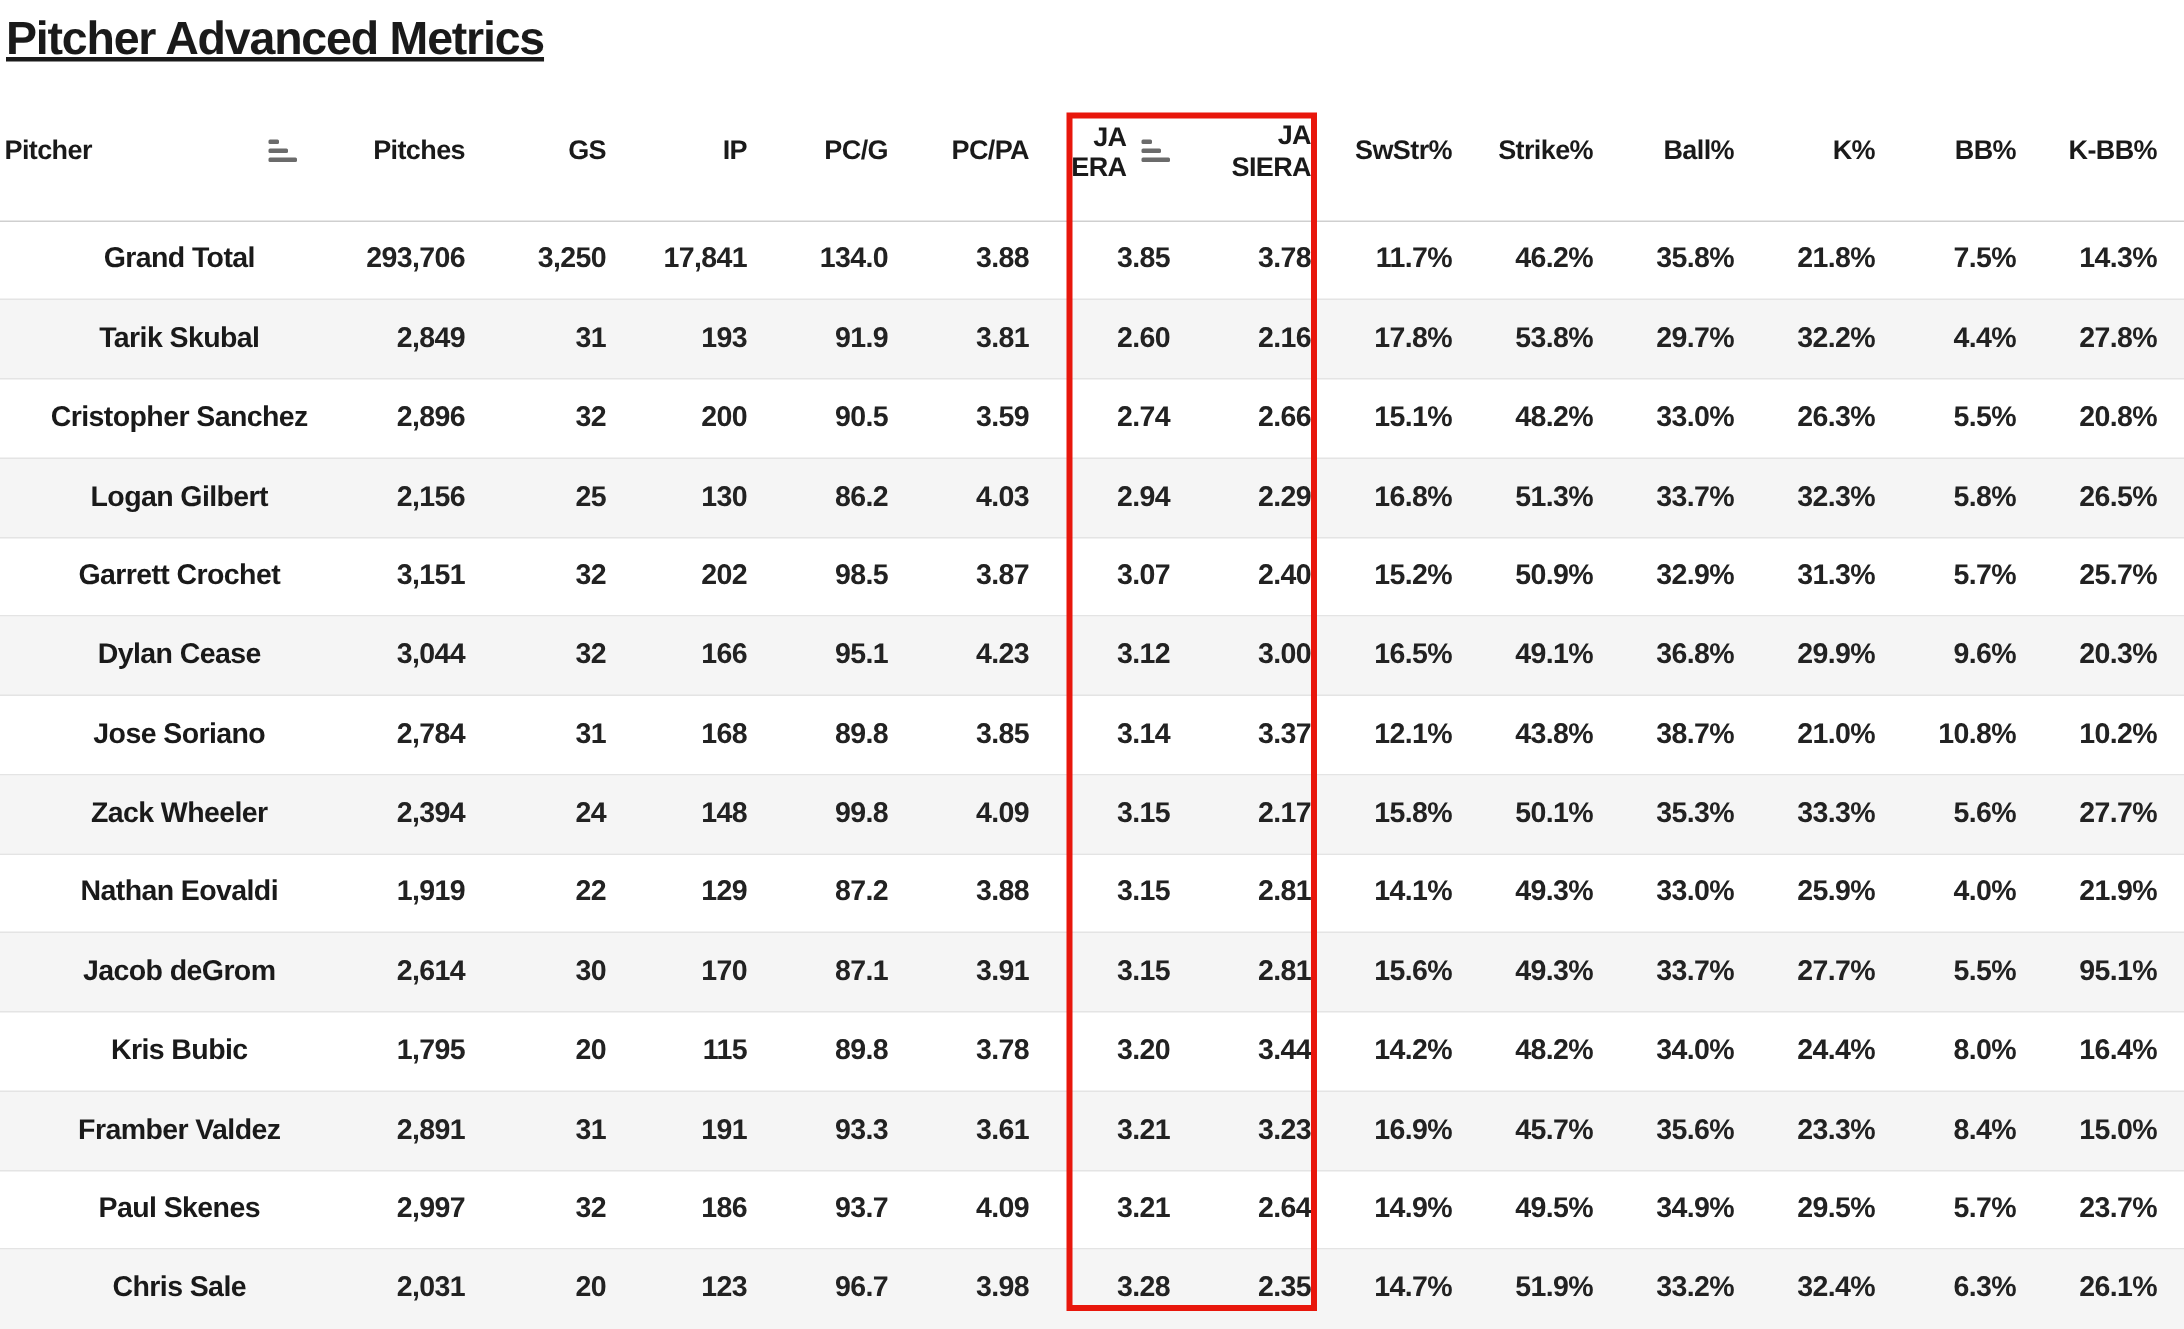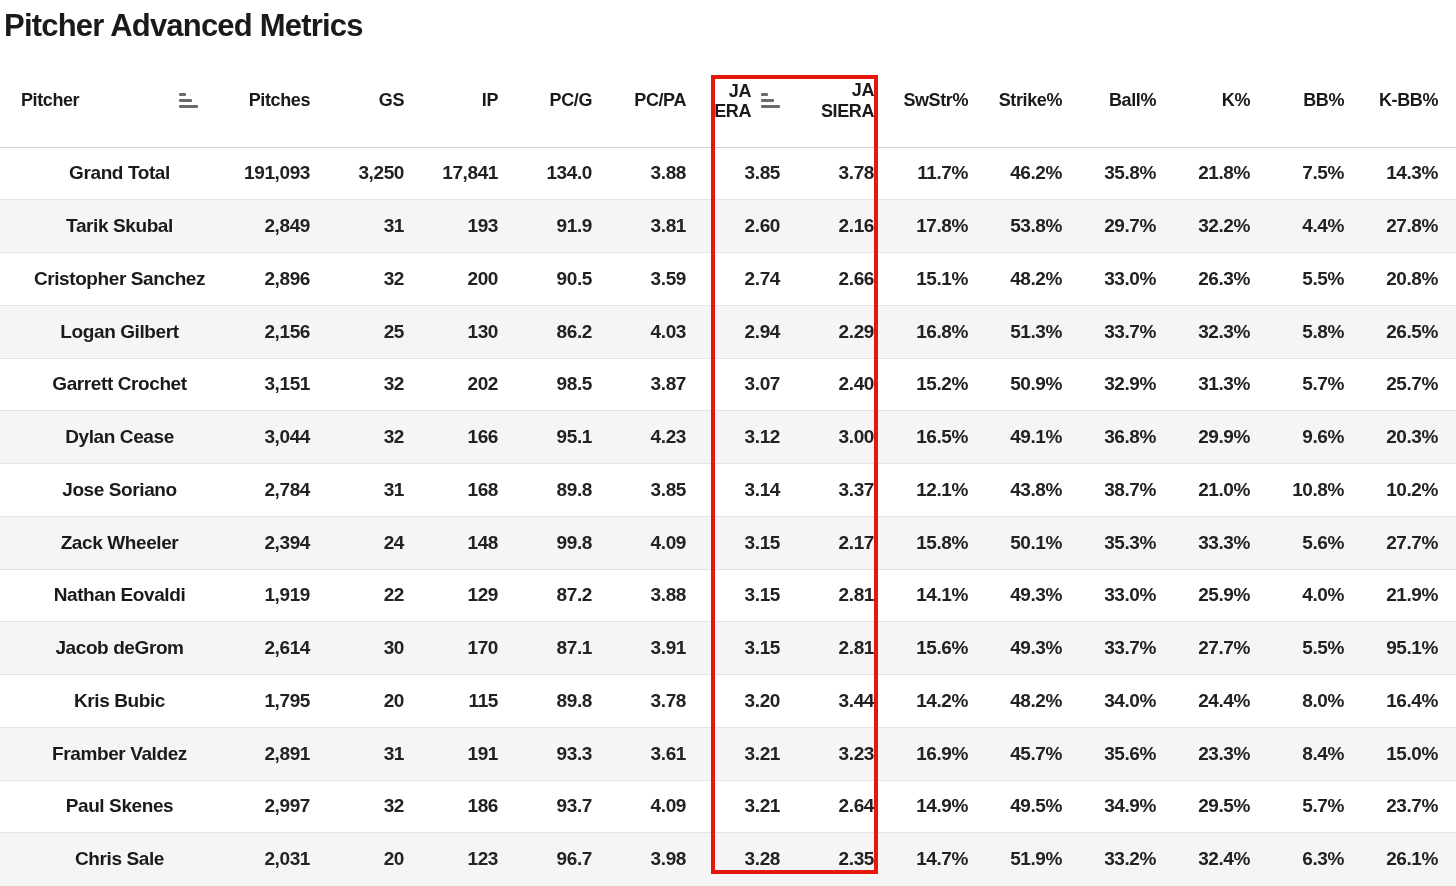--- a/index.html
+++ b/index.html
@@ -13,20 +13,21 @@
     font-family: "Liberation Sans", sans-serif;
     color: #1d1d1d;
   }
   .page-title {
     margin: 0;
     padding: 8px 0 0 4px;
     font-size: 31px;
     font-weight: 700;
     letter-spacing: -0.8px;
     color: #1a1a1a;
+    text-decoration: underline;
   }
   table.metrics {
     position: absolute;
     left: 0;
     top: 55px;
     width: 1456px;
     border-collapse: collapse;
     table-layout: fixed;
   }
   col.c-pitcher { width: 234px; }
@@ -45,21 +46,21 @@
   }
   th.left { text-align: left; padding: 0; }
   .th-flex {
     display: flex;
     align-items: center;
     justify-content: flex-end;
     gap: 10px;
   }
   .th-flex.left-flex {
     justify-content: flex-end;
-    padding-left: 21px;
+    padding-left: 3px;
     padding-right: 36px;
   }
   .th-flex.left-flex .sort-icon { margin-left: auto; }
   .th-stack { text-align: right; line-height: 1.12; }
   .sort-icon {
     display: inline-flex;
     flex-direction: column;
     align-items: flex-start;
     gap: 3px;
   }
@@ -209,21 +210,21 @@
           <th>
             <div class="th-flex">
               <span>K-BB%</span>
             </div>
           </th>
         </tr>
     </thead>
     <tbody id="body-rows">
         <tr>
           <td class="pitcher-cell">Grand Total</td>
-          <td>191,093</td>
+          <td>293,706</td>
           <td>3,250</td>
           <td>17,841</td>
           <td>134.0</td>
           <td>3.88</td>
           <td>3.85</td>
           <td>3.78</td>
           <td>11.7%</td>
           <td>46.2%</td>
           <td>35.8%</td>
           <td>21.8%</td>

